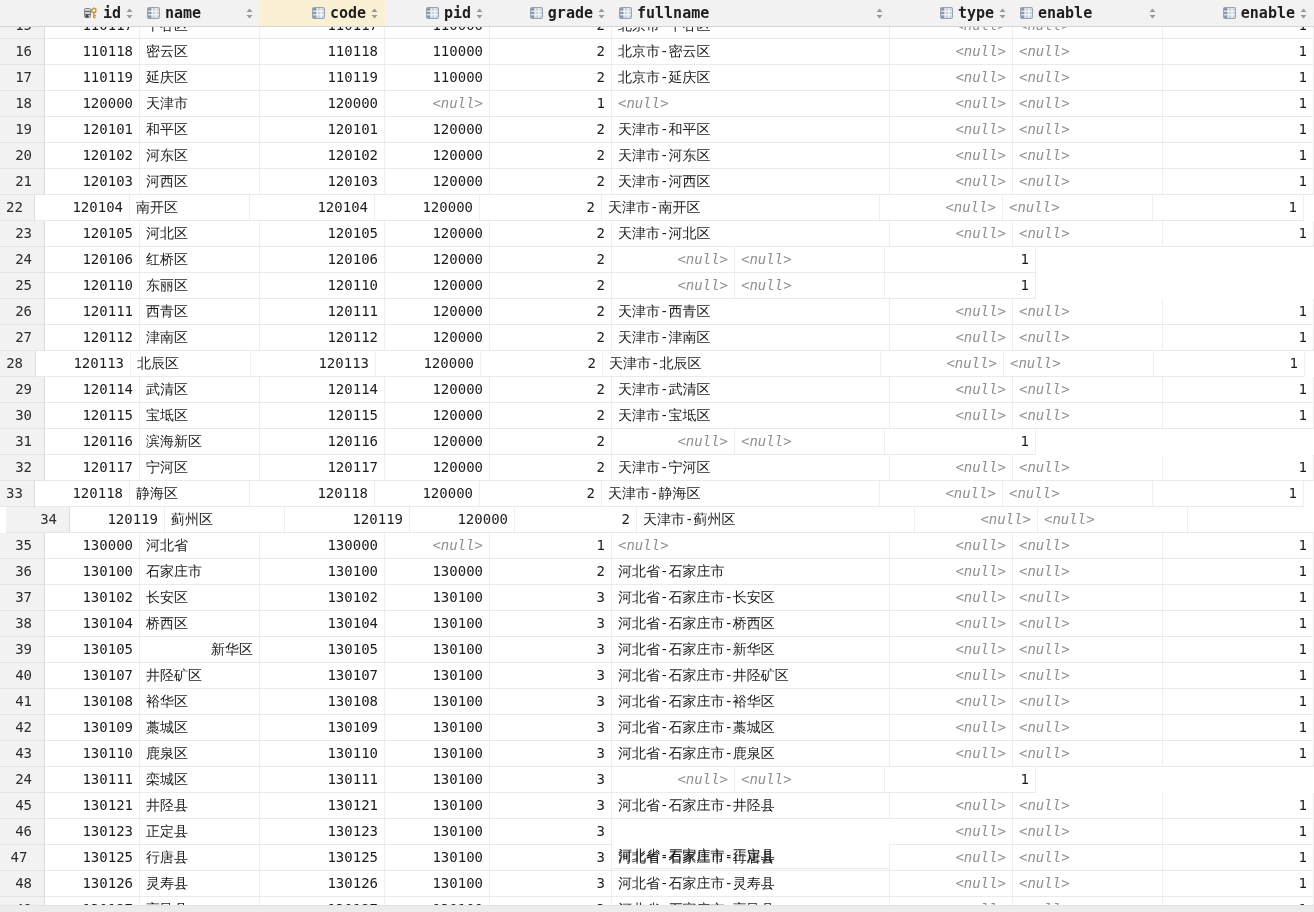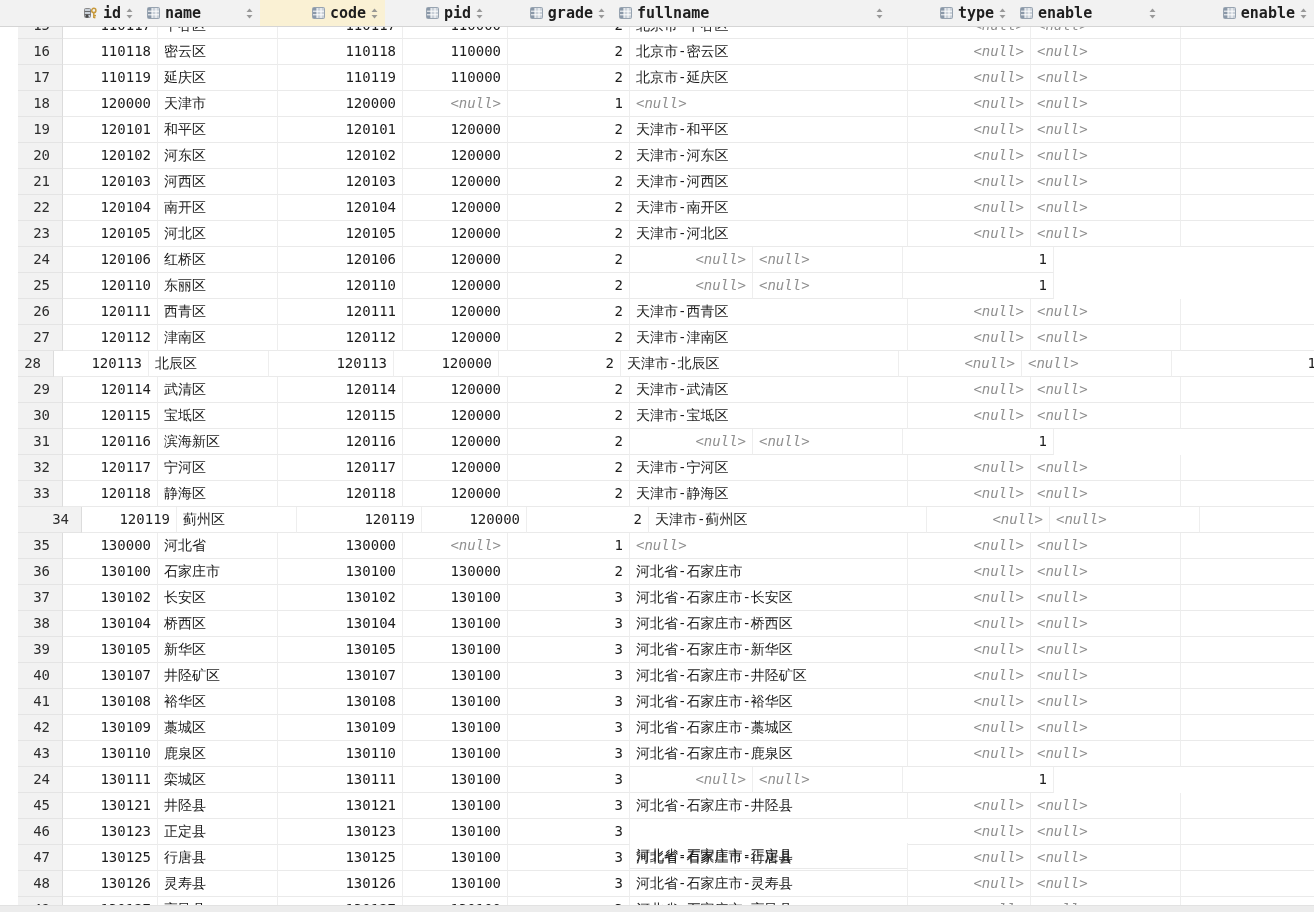--- a/index.html
+++ b/index.html
@@ -20,21 +20,21 @@
     cursor:pointer;flex:0 0 auto;
   }
   .header-cell.right{justify-content:flex-end;}
   .header-cell.hl{background:var(--hl-bg,#FAF1D4);}
   .cicon{display:inline-flex;align-items:center;flex:0 0 auto;}
   .sort{display:inline-flex;align-items:center;flex:0 0 auto;opacity:.85;}
   .sort.pushed{margin-left:auto;}
   
   .viewport{position:relative;height:885px;overflow:hidden;}
   .rows{margin-top:-14px;}
-  .row{display:flex;height:26px;padding-left:18px;}
+  .row{display:flex;height:26px;}
   .cell{
     height:26px;line-height:25px;padding:0 6px;box-sizing:border-box;
     border-bottom:1px solid #EAEAEA;border-right:1px solid #EEEEEE;
     font-size:14px;color:#1C1C1C;white-space:nowrap;overflow:hidden;
     flex:0 0 auto;cursor:default;
   }
   .cell.right{text-align:right;}
   .cell.null{color:var(--null-fg,#8F8F8F);font-style:italic;}
   .cell.gutter{
     background:var(--gutter-bg,#F2F2F2);border-right:1px solid #DCDCDC;
@@ -307,21 +307,21 @@
           <div class="cell" style="width: 120px;">河西区</div>
           <div class="cell right" style="width: 125px;">120103</div>
           <div class="cell right" style="width: 105px;">120000</div>
           <div class="cell right" style="width: 122px;">2</div>
           <div class="cell" style="width: 278px;">天津市-河西区</div>
           <div class="cell right null" style="width: 123px;">&lt;null&gt;</div>
           <div class="cell null" style="width: 150px;">&lt;null&gt;</div>
           <div class="cell right" style="width: 151px;">1</div>
         </div>
         <div class="row">
-          <div class="cell right gutter" style="width: 45px;">22</div>
+          <div class="cell right gutter" style="width: 35px;">22</div>
           <div class="cell right" style="width: 95px;">120104</div>
           <div class="cell" style="width: 120px;">南开区</div>
           <div class="cell right" style="width: 125px;">120104</div>
           <div class="cell right" style="width: 105px;">120000</div>
           <div class="cell right" style="width: 122px;">2</div>
           <div class="cell" style="width: 278px;">天津市-南开区</div>
           <div class="cell right null" style="width: 123px;">&lt;null&gt;</div>
           <div class="cell null" style="width: 150px;">&lt;null&gt;</div>
           <div class="cell right" style="width: 151px;">1</div>
         </div>
@@ -436,33 +436,33 @@
           <div class="cell" style="width: 120px;">宁河区</div>
           <div class="cell right" style="width: 125px;">120117</div>
           <div class="cell right" style="width: 105px;">120000</div>
           <div class="cell right" style="width: 122px;">2</div>
           <div class="cell" style="width: 278px;">天津市-宁河区</div>
           <div class="cell right null" style="width: 123px;">&lt;null&gt;</div>
           <div class="cell null" style="width: 150px;">&lt;null&gt;</div>
           <div class="cell right" style="width: 151px;">1</div>
         </div>
         <div class="row">
-          <div class="cell right gutter" style="width: 45px;">33</div>
+          <div class="cell right gutter" style="width: 35px;">33</div>
           <div class="cell right" style="width: 95px;">120118</div>
           <div class="cell" style="width: 120px;">静海区</div>
           <div class="cell right" style="width: 125px;">120118</div>
           <div class="cell right" style="width: 105px;">120000</div>
           <div class="cell right" style="width: 122px;">2</div>
           <div class="cell" style="width: 278px;">天津市-静海区</div>
           <div class="cell right null" style="width: 123px;">&lt;null&gt;</div>
           <div class="cell null" style="width: 150px;">&lt;null&gt;</div>
           <div class="cell right" style="width: 151px;">1</div>
         </div>
         <div class="row">
-          <div class="cell right gutter" style="width: 64px;">34</div>
+          <div class="cell right gutter" style="width: 64px; margin-left: 6px;">34</div>
           <div class="cell right" style="width: 95px;">120119</div>
           <div class="cell" style="width: 120px;">蓟州区</div>
           <div class="cell right" style="width: 125px;">120119</div>
           <div class="cell right" style="width: 105px;">120000</div>
           <div class="cell right" style="width: 122px;">2</div>
           <div class="cell" style="width: 278px;">天津市-蓟州区</div>
           <div class="cell right null" style="width: 123px;">&lt;null&gt;</div>
           <div class="cell null" style="width: 150px;">&lt;null&gt;</div>
           <div class="cell right" style="width: 151px;">1</div>
         </div>
@@ -510,21 +510,21 @@
           <div class="cell right" style="width: 105px;">130100</div>
           <div class="cell right" style="width: 122px;">3</div>
           <div class="cell" style="width: 278px;">河北省-石家庄市-桥西区</div>
           <div class="cell right null" style="width: 123px;">&lt;null&gt;</div>
           <div class="cell null" style="width: 150px;">&lt;null&gt;</div>
           <div class="cell right" style="width: 151px;">1</div>
         </div>
         <div class="row">
           <div class="cell right gutter" style="width: 45px;">39</div>
           <div class="cell right" style="width: 95px;">130105</div>
-          <div class="cell" style="width: 120px;">新华区</div>
+          <div class="cell" style="width: 120px; text-align: right;">新华区</div>
           <div class="cell right" style="width: 125px;">130105</div>
           <div class="cell right" style="width: 105px;">130100</div>
           <div class="cell right" style="width: 122px;">3</div>
           <div class="cell" style="width: 278px;">河北省-石家庄市-新华区</div>
           <div class="cell right null" style="width: 123px;">&lt;null&gt;</div>
           <div class="cell null" style="width: 150px;">&lt;null&gt;</div>
           <div class="cell right" style="width: 151px;">1</div>
         </div>
         <div class="row">
           <div class="cell right gutter" style="width: 45px;">40</div>
@@ -603,21 +603,21 @@
           <div class="cell" style="width: 120px;">正定县</div>
           <div class="cell right" style="width: 125px;">130123</div>
           <div class="cell right" style="width: 105px;">130100</div>
           <div class="cell right" style="width: 122px;">3</div>
           <div class="cell" style="width: 278px; margin-top: 24px;">河北省-石家庄市-正定县</div>
           <div class="cell right null" style="width: 123px;">&lt;null&gt;</div>
           <div class="cell null" style="width: 150px;">&lt;null&gt;</div>
           <div class="cell right" style="width: 151px;">1</div>
         </div>
         <div class="row">
-          <div class="cell right gutter" style="width: 45px;">47</div>
+          <div class="cell right gutter" style="width: 45px; text-align: center;">47</div>
           <div class="cell right" style="width: 95px;">130125</div>
           <div class="cell" style="width: 120px;">行唐县</div>
           <div class="cell right" style="width: 125px;">130125</div>
           <div class="cell right" style="width: 105px;">130100</div>
           <div class="cell right" style="width: 122px;">3</div>
           <div class="cell" style="width: 278px;">河北省-石家庄市-行唐县</div>
           <div class="cell right null" style="width: 123px;">&lt;null&gt;</div>
           <div class="cell null" style="width: 150px;">&lt;null&gt;</div>
           <div class="cell right" style="width: 151px;">1</div>
         </div>

